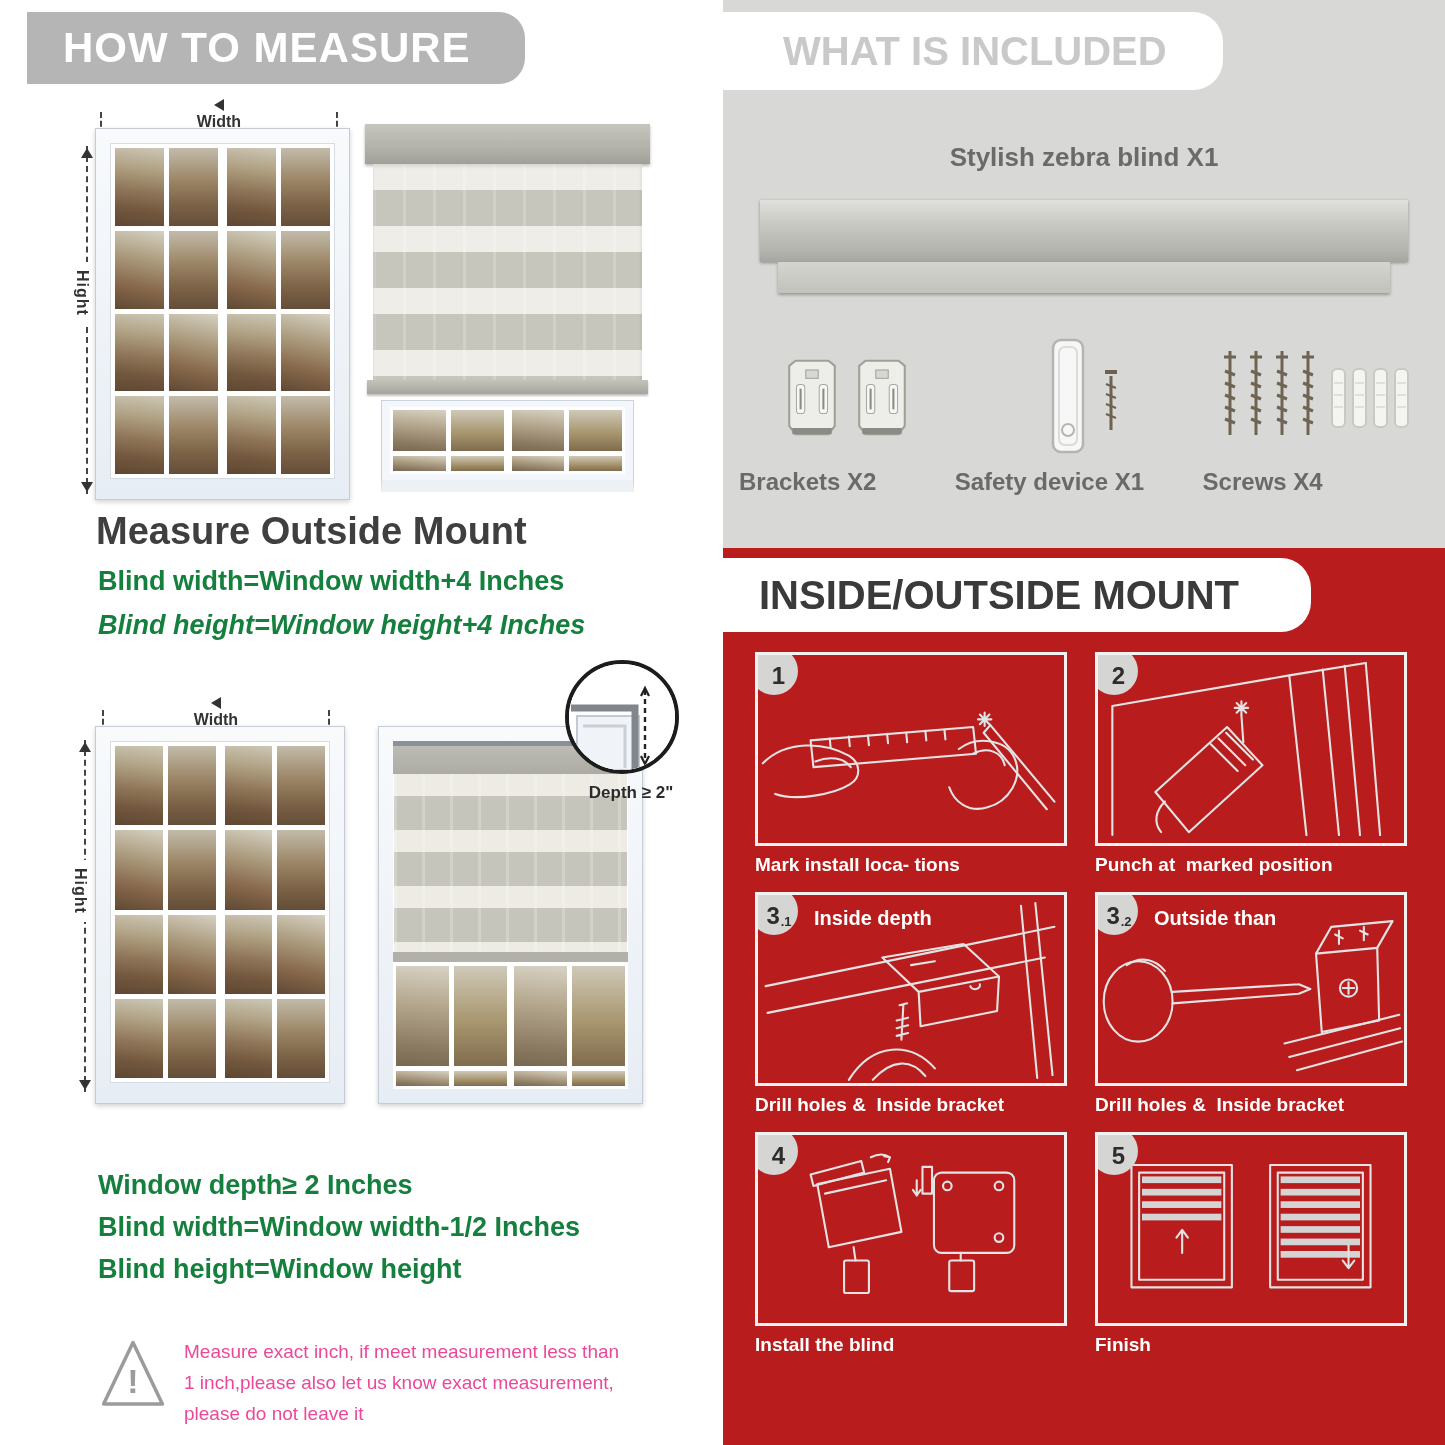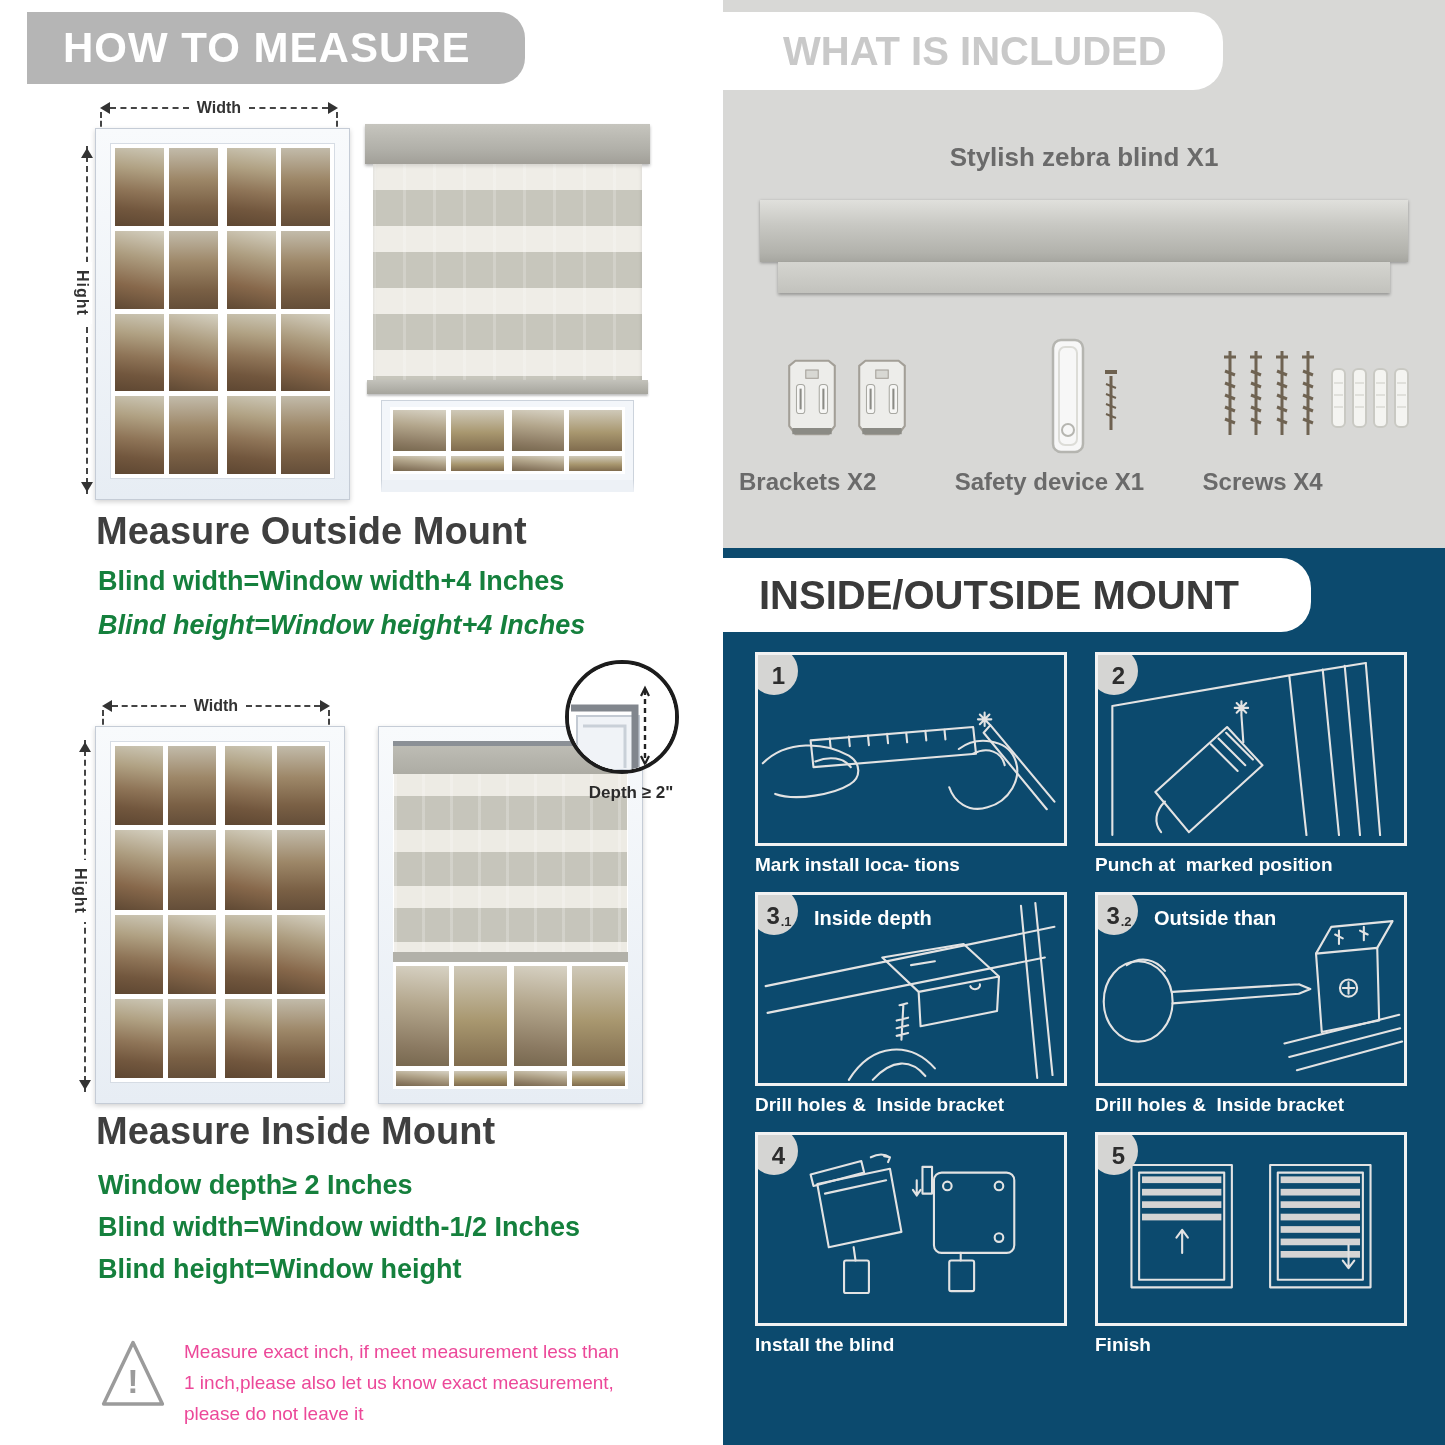--- a/index.html
+++ b/index.html
@@ -5,21 +5,21 @@
   html,body{margin:0;padding:0;background:#fff;}
   .stage{position:relative;width:1445px;height:1445px;background:#ffffff;
          font-family:"Liberation Sans",sans-serif;overflow:hidden;}
 
   
   .banner-left{position:absolute;top:12px;left:0;width:462px;height:72px;
     background:#b5b5b5;border-radius:0 26px 26px 0;color:#fff;font-weight:bold;
     font-size:42px;line-height:72px;padding-left:36px;letter-spacing:1px;margin-left:27px;}
 
   
-  .h-arrow{position:absolute;display:flex;align-items:center;color:#333;font-weight:bold;font-size:16px;}
+  .h-arrow{position:absolute;display:flex;align-items:center;color:#333;font-weight:bold;font-size:16px;flex-direction:column;}
   .h-arrow .dash{flex:1;border-top:2px dashed #444;height:0;}
   .h-arrow .lbl{margin:0 8px;white-space:nowrap;}
   .ah{width:0;height:0;border:6px solid transparent;}
   .ah.l{border-right:10px solid #333;border-left:0;}
   .ah.r{border-left:10px solid #333;border-right:0;}
   .vtick{position:absolute;width:0;border-left:2px dashed #444;height:32px;}
   .v-arrow{position:absolute;width:0;border-left:2px dashed #444;}
   .v-arrow::before{content:"";position:absolute;top:-4px;left:-7px;
     border:6px solid transparent;border-bottom:10px solid #333;}
   .v-arrow::after{content:"";position:absolute;bottom:-4px;left:-7px;
@@ -92,21 +92,21 @@
     background:linear-gradient(180deg,#e0e0dc,#c8c8c3 40%,#b2b2ac 85%,#a6a6a0);
     box-shadow:0 1px 3px rgba(0,0,0,.35);}
   .bar-lip{position:absolute;top:262px;left:55px;width:612px;height:31px;
     background:linear-gradient(180deg,#d5d5d0,#c2c2bd);box-shadow:0 2px 3px rgba(0,0,0,.3);}
   .items{position:absolute;top:338px;left:16px;right:16px;display:flex;}
   .item{}
   .item .art{height:122px;display:flex;align-items:center;justify-content:center;gap:12px;}
   .item .ilabel{margin-top:8px;font-weight:bold;font-size:24px;color:#6a6a6a;}
   .item.i1{flex:1;} .item.i2{flex:1.15;} .item.i3{flex:1.05;}
 
-  .mount{position:absolute;top:548px;left:0;width:722px;height:897px;background:#0c4a6e;}
+  .mount{position:absolute;top:548px;left:0;width:722px;height:897px;background:#b91c1c;}
   .banner-mount{position:absolute;top:10px;left:0;width:552px;height:74px;background:#fff;
     border-radius:0 30px 30px 0;color:#3a3a3a;font-weight:bold;font-size:40px;
     line-height:74px;padding-left:36px;}
   .steps{position:absolute;top:104px;left:32px;display:grid;
     grid-template-columns:312px 312px;column-gap:28px;row-gap:16px;}
   .box{position:relative;height:188px;border:3px solid #f2f2f2;overflow:hidden;}
   .badge{position:absolute;top:-8px;left:-8px;width:48px;height:48px;border-radius:50%;
     background:#d5d5d3;display:flex;align-items:center;justify-content:center;
     padding:10px 0 0 10px;box-sizing:border-box;}
   .badge .num{font-size:24px;font-weight:bold;color:#2d2d2d;line-height:1;}
@@ -252,21 +252,20 @@
       <rect x="8" y="52" width="62" height="54" fill="#f0f3f7" stroke="#c3cad3" stroke-width="2"></rect>
       <path d="M2 44 H66 V106" fill="none" stroke="#81868d" stroke-width="7"></path>
       <path d="M14 62 H56 V104" fill="none" stroke="#c9d0d8" stroke-width="3"></path>
       <line x1="76" y1="26" x2="76" y2="98" stroke="#222" stroke-width="2.4" stroke-dasharray="5 4"></line>
       <path d="M72 32 L76 24 L80 32" fill="none" stroke="#222" stroke-width="2.2"></path>
       <path d="M72 92 L76 100 L80 92" fill="none" stroke="#222" stroke-width="2.2"></path>
     </svg>
   </div>
   <div class="depth-label">Depth ≥ 2"</div>
 
-  <div class="heading" style="top:1110px;">Measure Inside Mount</div>
   <div class="subline" style="top:1170px;">Window depth≥ 2 Inches</div>
   <div class="subline" style="top:1212px;">Blind width=Window width-1/2 Inches</div>
   <div class="subline" style="top:1254px;">Blind height=Window height</div>
 
   <svg class="warn-tri" viewBox="0 0 100 110">
     <path d="M50 10 L92 98 L8 98 Z" fill="none" stroke="#9b9b9b" stroke-width="5" stroke-linejoin="round"></path>
   </svg>
   <div class="warn-bang">!</div>
   <div class="warn-text">Measure exact inch, if meet measurement less than 1 inch,please also let us know exact measurement, please do not leave it</div>
 

